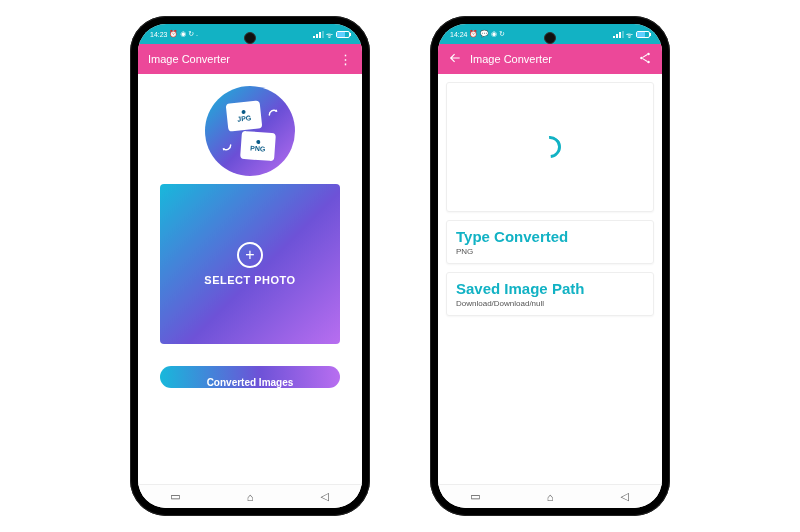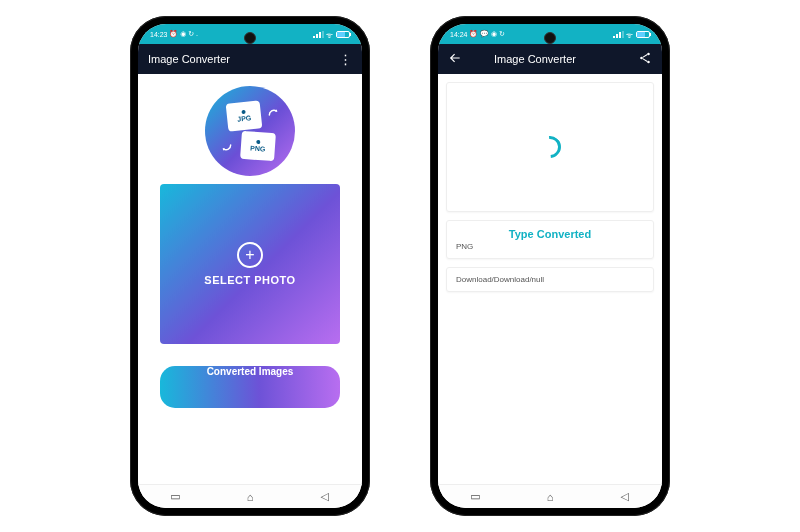--- a/index.html
+++ b/index.html
@@ -59,21 +59,21 @@
   .sb-cyan { background: #12b2c4; }
   .appbar {
     height: 30px;
     display: flex;
     align-items: center;
     padding: 0 10px;
     color: #fff;
     font-size: 11px;
     position: relative;
   }
-  .appbar.cyan { background: #0f172a; gap: 24px; }
+  .appbar.cyan { background: #ec4899; }
   .appbar .title { flex: 1; }
   .appbar .menu-dots { font-size: 13px; line-height: 1; }
   .appbar .back { margin-right: 8px; }
   .appbar .share { font-size: 13px; }
   .content {
     flex: 1;
     background: #fff;
     padding: 8px;
     display: flex;
     flex-direction: column;
@@ -137,25 +137,25 @@
     line-height: 1;
   }
   .select-label {
     font-size: 11px;
     font-weight: 700;
     letter-spacing: 0.5px;
     text-align: right;
   }
   .converted-btn {
     width: 180px;
-    height: 42px;
+    height: 22px;
     background: linear-gradient(90deg, #18b8db 0%, #6d52d7 55%, #b86ef0 100%);
     border-radius: 15px;
     display: flex;
-    align-items: flex-start;
+    align-items: flex-end;
     justify-content: center;
     color: #fff;
     font-size: 10px;
     font-weight: 600;
     cursor: pointer;
     margin-top: 14px;
   }
   
   .content2 {
     flex: 1;
@@ -185,24 +185,23 @@
   }
   .info-card {
     background: #fff;
     border: 1px solid #eee;
     border-radius: 3px;
     padding: 7px 9px;
     box-shadow: 0 1px 2px rgba(0,0,0,0.04);
   }
   .info-title {
     color: #12b2c4;
-    font-size: 11px;
+    font-size: 15px;
     font-weight: 700;
     margin-bottom: 2px;
-    text-align: center;
   }
   .info-value {
     color: #555;
     font-size: 8px;
   }
   .navbar {
     height: 24px;
     background: #fdfdfd;
     border-top: 1px solid #eee;
     display: flex;
@@ -337,20 +336,21 @@
     </div>
     <div class="content2">
       <div class="preview-card">
         <div class="spinner"></div>
       </div>
       <div class="info-card">
         <div class="info-title">Type Converted</div>
         <div class="info-value">PNG</div>
       </div>
       <div class="info-card">
+        <div class="info-title">Saved Image Path</div>
         <div class="info-value">Download/Download/null</div>
       </div>
     </div>
     <div class="navbar">
       <span class="nav-icon">▭</span>
       <span class="nav-icon">⌂</span>
       <span class="nav-icon">◁</span>
     </div>
   </div>
 </div>

